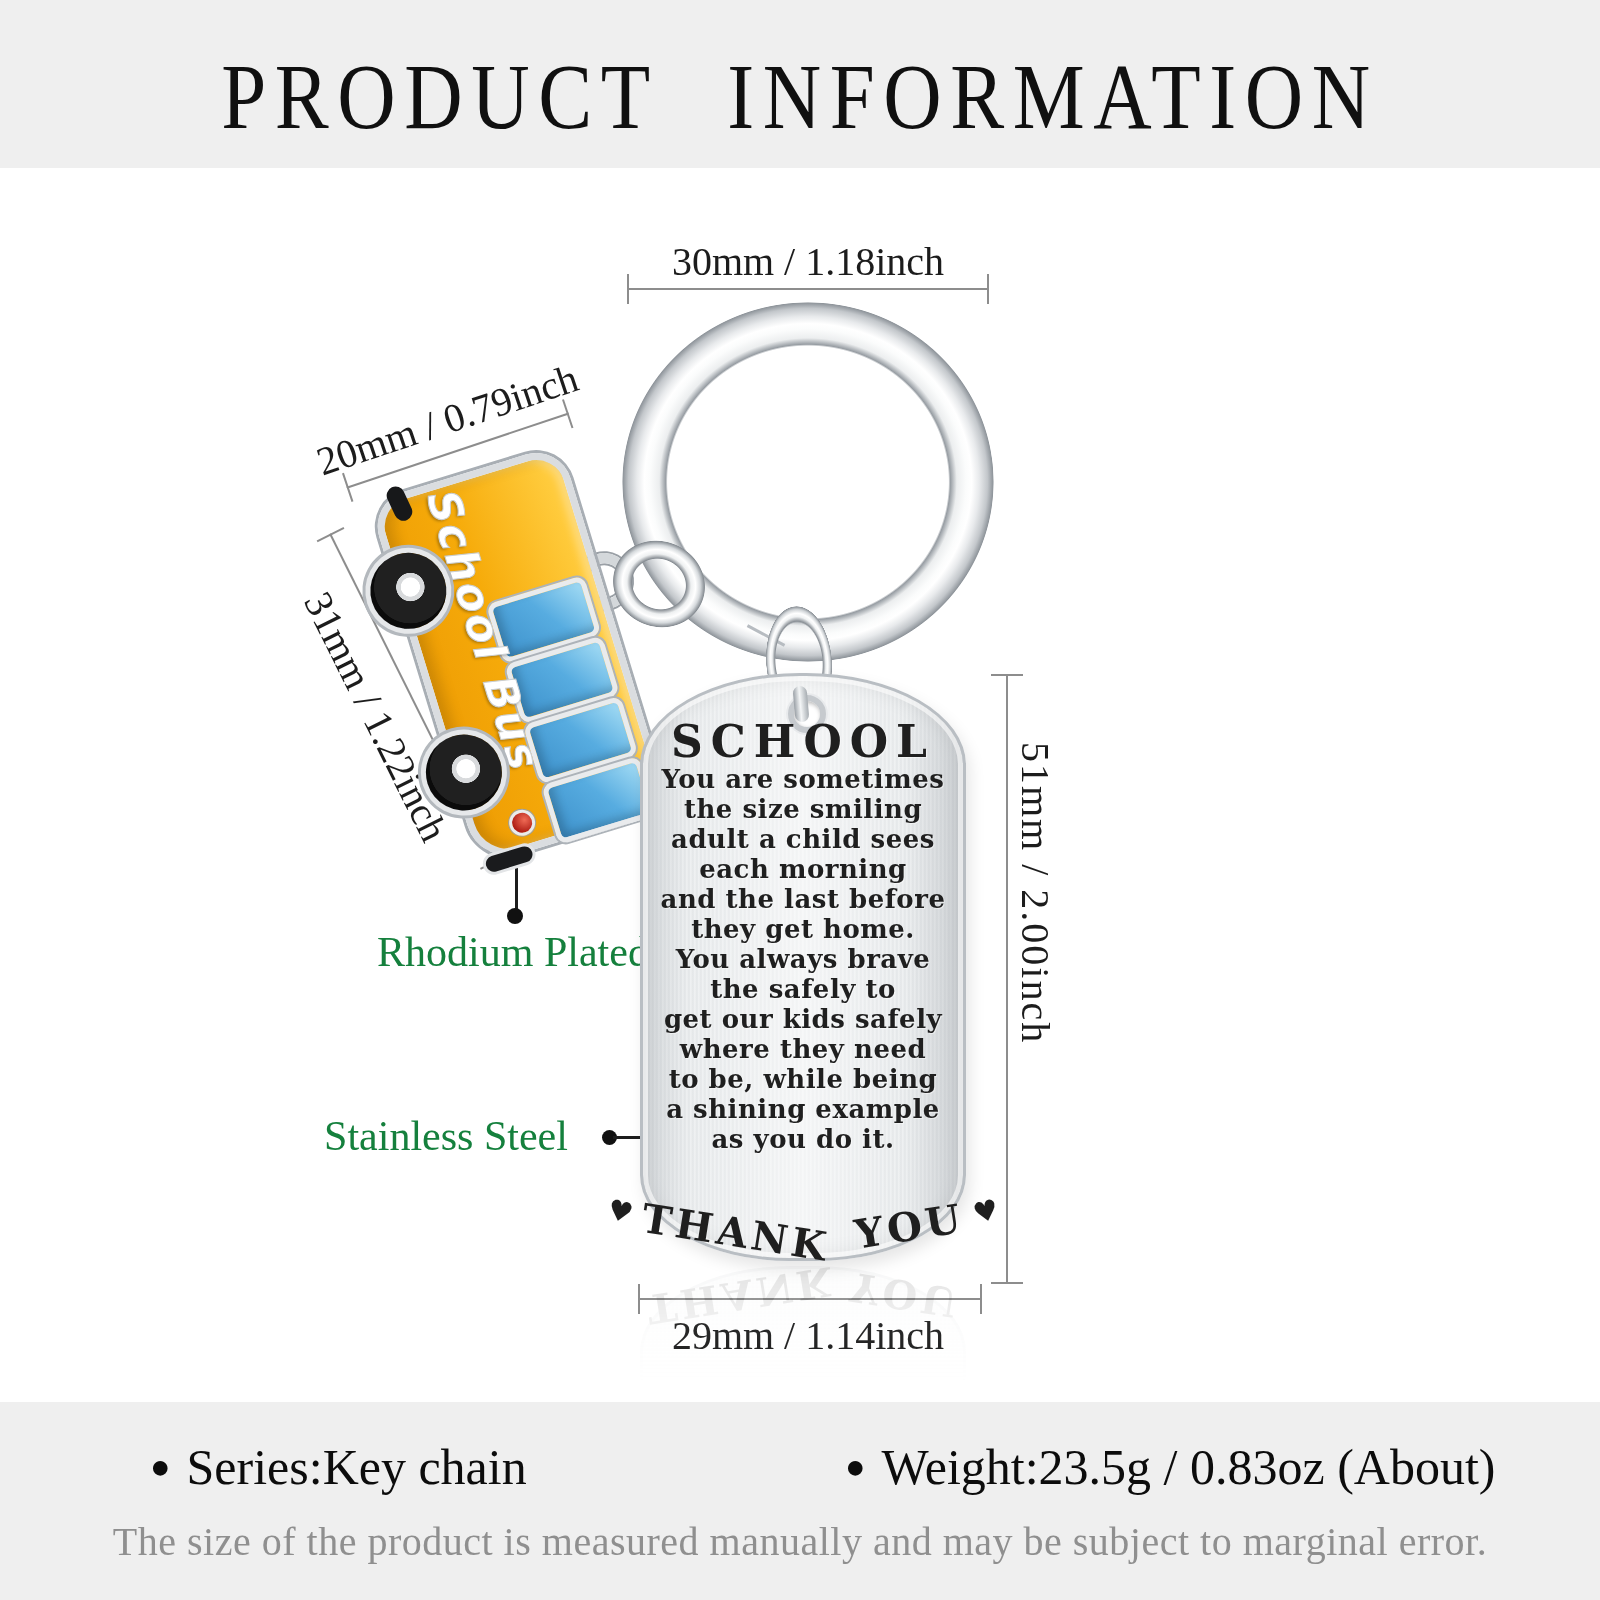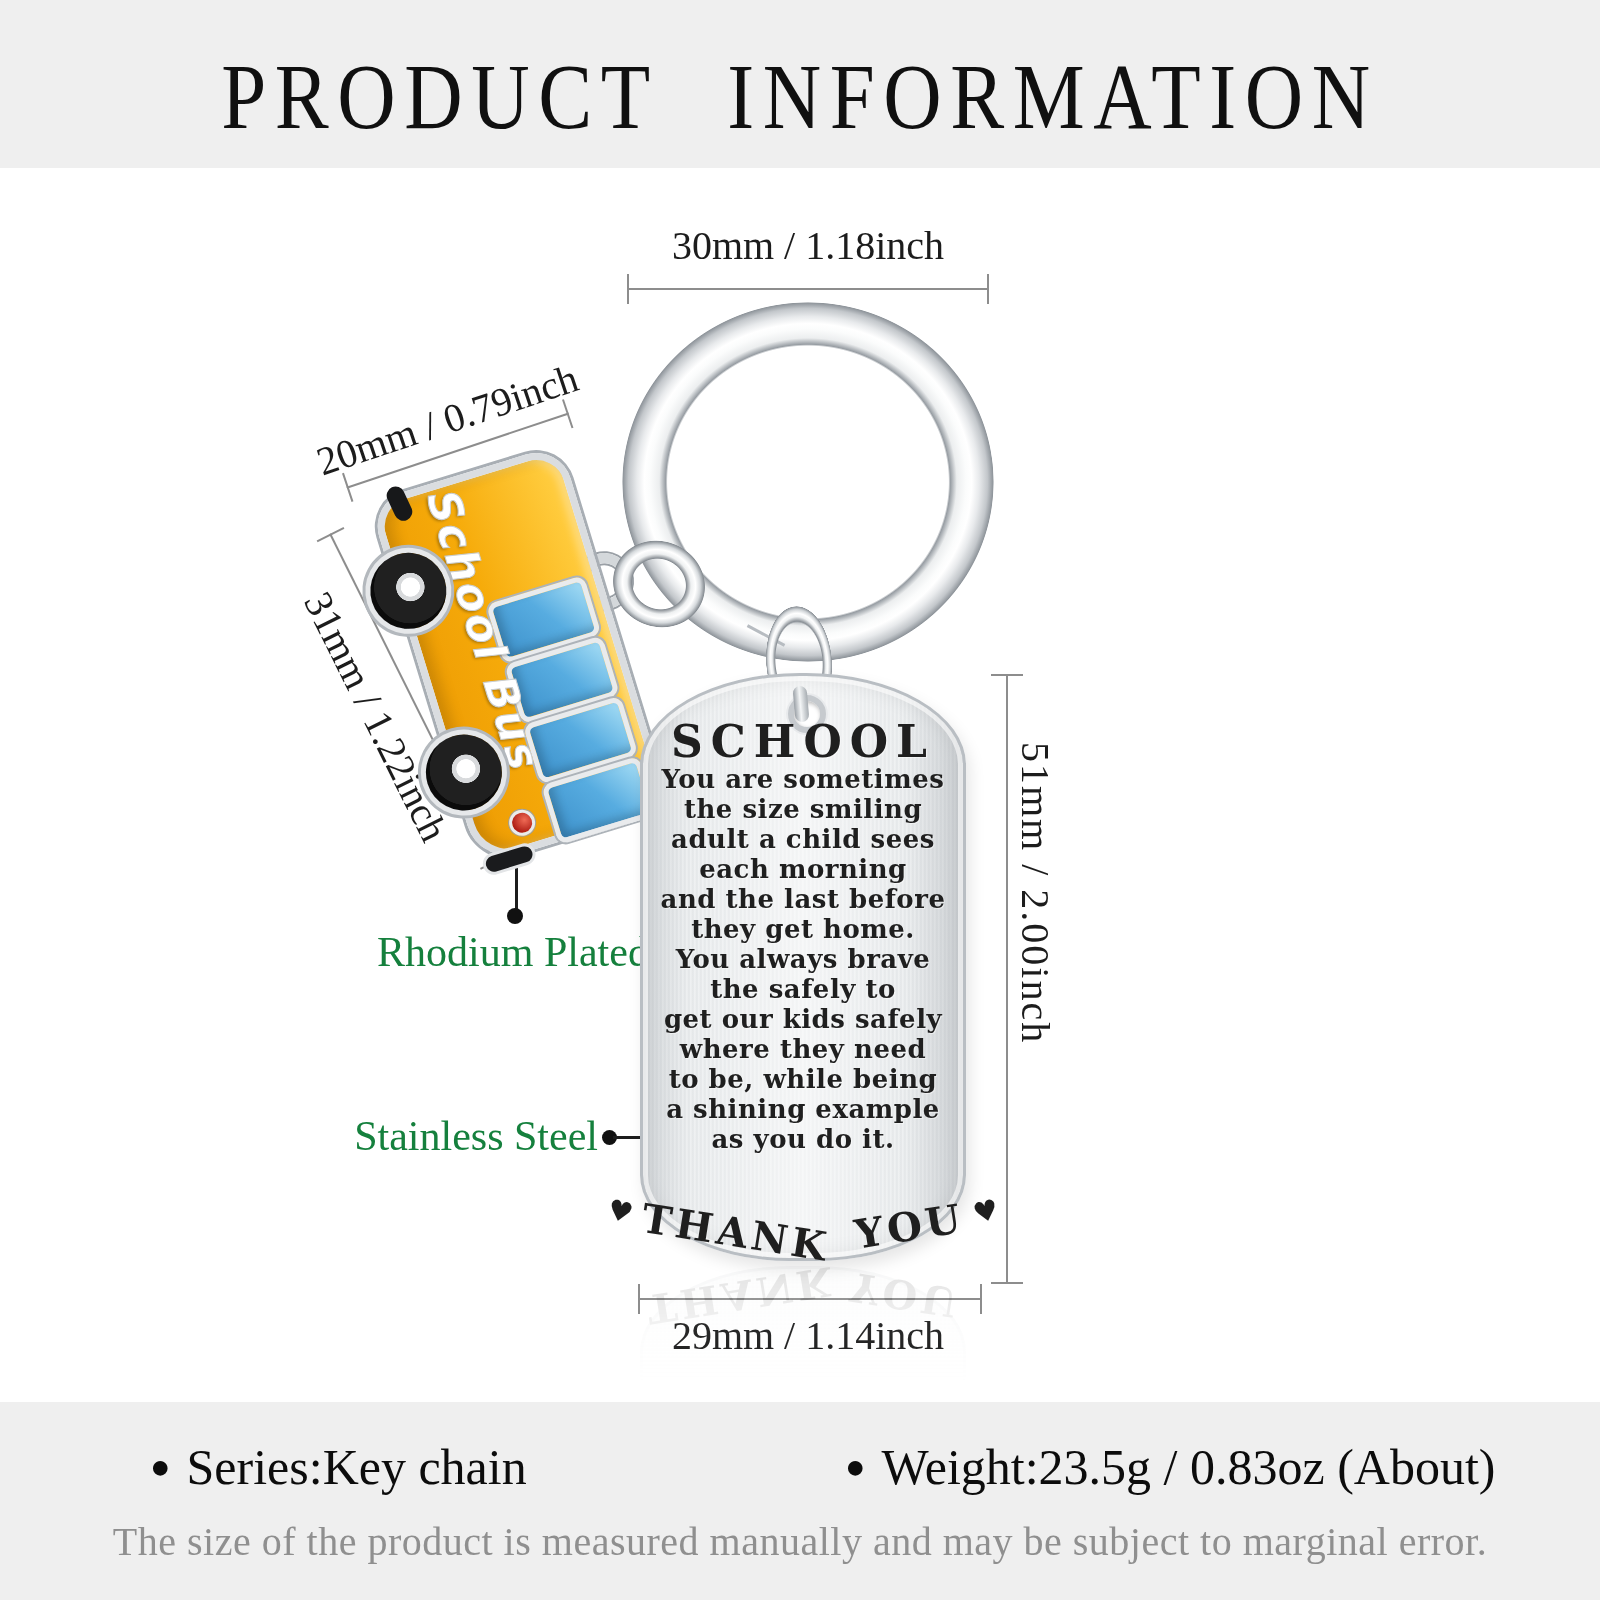--- a/index.html
+++ b/index.html
@@ -16,42 +16,42 @@
   .spec-item .bullet{font-size:34px;line-height:34px;color:#0c0c0c;}
   .spec-item .spec-text{font-size:50px;line-height:58px;color:#0c0c0c;white-space:nowrap;}
   .disclaimer{position:absolute;left:0;top:1518px;width:1600px;text-align:center;
       font-size:40px;color:#8f8f8f;letter-spacing:0.5px;}
 
   
   .dim-text{font-size:40px;color:#1c1c1c;text-align:center;white-space:nowrap;}
   .dline{position:relative;height:2px;background:#8d8d8d;}
   .dline .tick{position:absolute;top:-14px;width:2px;height:30px;background:#8d8d8d;}
   .dline .tick.l{left:0;} .dline .tick.r{right:0;}
-  .dim-30-text{position:absolute;left:608px;top:222px;width:400px;}
+  .dim-30-text{position:absolute;left:608px;top:238px;width:400px;}
   .dim-30-line{position:absolute;left:627px;top:288px;width:362px;}
   .dim-20{position:absolute;left:306px;top:396px;width:286px;transform:rotate(-18.5deg);}
   .dim-20 .dim-text{margin-bottom:8px;}
   .dim-20 .dline{margin:0 26px;}
   .dim-31{position:absolute;left:196px;top:680px;width:376px;transform:rotate(63.5deg);}
   .dim-31 .dline{margin:0 4px;}
   .dim-31 .dim-text{margin-top:16px;}
   .vline{position:absolute;left:1006px;top:675px;width:2px;height:608px;background:#8d8d8d;}
   .vline .tick{position:absolute;left:-15px;width:32px;height:2px;background:#8d8d8d;}
   .vline .tick.t{top:-1px;} .vline .tick.b{bottom:-1px;}
   .dim-51-text{position:absolute;left:1012px;top:742px;writing-mode:vertical-rl;
       font-size:40px;color:#1c1c1c;letter-spacing:2px;white-space:nowrap;}
   .dim-29-line{position:absolute;left:638px;top:1298px;width:344px;}
   .dim-29-text{position:absolute;left:608px;top:1312px;width:400px;}
 
   
   .ptr-label{font-size:42px;color:#15803d;white-space:nowrap;}
   .rhodium-line{position:absolute;left:515px;top:843px;width:3px;height:70px;background:#1d1d1d;}
   .rhodium-dot{position:absolute;left:507px;top:908px;width:16px;height:16px;border-radius:50%;background:#111;}
   .rhodium-text{position:absolute;left:327px;top:928px;width:372px;text-align:center;}
-  .steel-text{position:absolute;left:330px;top:1112px;width:268px;text-align:right;}
+  .steel-text{position:absolute;left:312px;top:1112px;width:268px;text-align:center;}
   .steel-dot{position:absolute;left:602px;top:1130px;width:15px;height:15px;border-radius:50%;background:#111;}
   .steel-line{position:absolute;left:613px;top:1136px;width:54px;height:3px;background:#1d1d1d;}
 
   
   .key-ring{position:absolute;left:622px;top:302px;width:372px;height:360px;border-radius:50%;
       background:radial-gradient(closest-side, rgba(0,0,0,0) 75.5%, #979da3 76.5%, #eceeef 80%,
                  #fbfcfc 85%, #ffffff 88%, #e8eaec 92%, #c3c7cb 96.5%, #8f959b 99.5%, rgba(0,0,0,0) 100%);}
   .ring-seam{position:absolute;left:745px;top:634px;width:42px;height:3px;background:#b7bcc1;transform:rotate(28deg);}
   .jring{position:absolute;border-radius:50%;}
   .bus-jring{left:612px;top:541px;width:94px;height:86px;transform:rotate(24deg);z-index:6;

